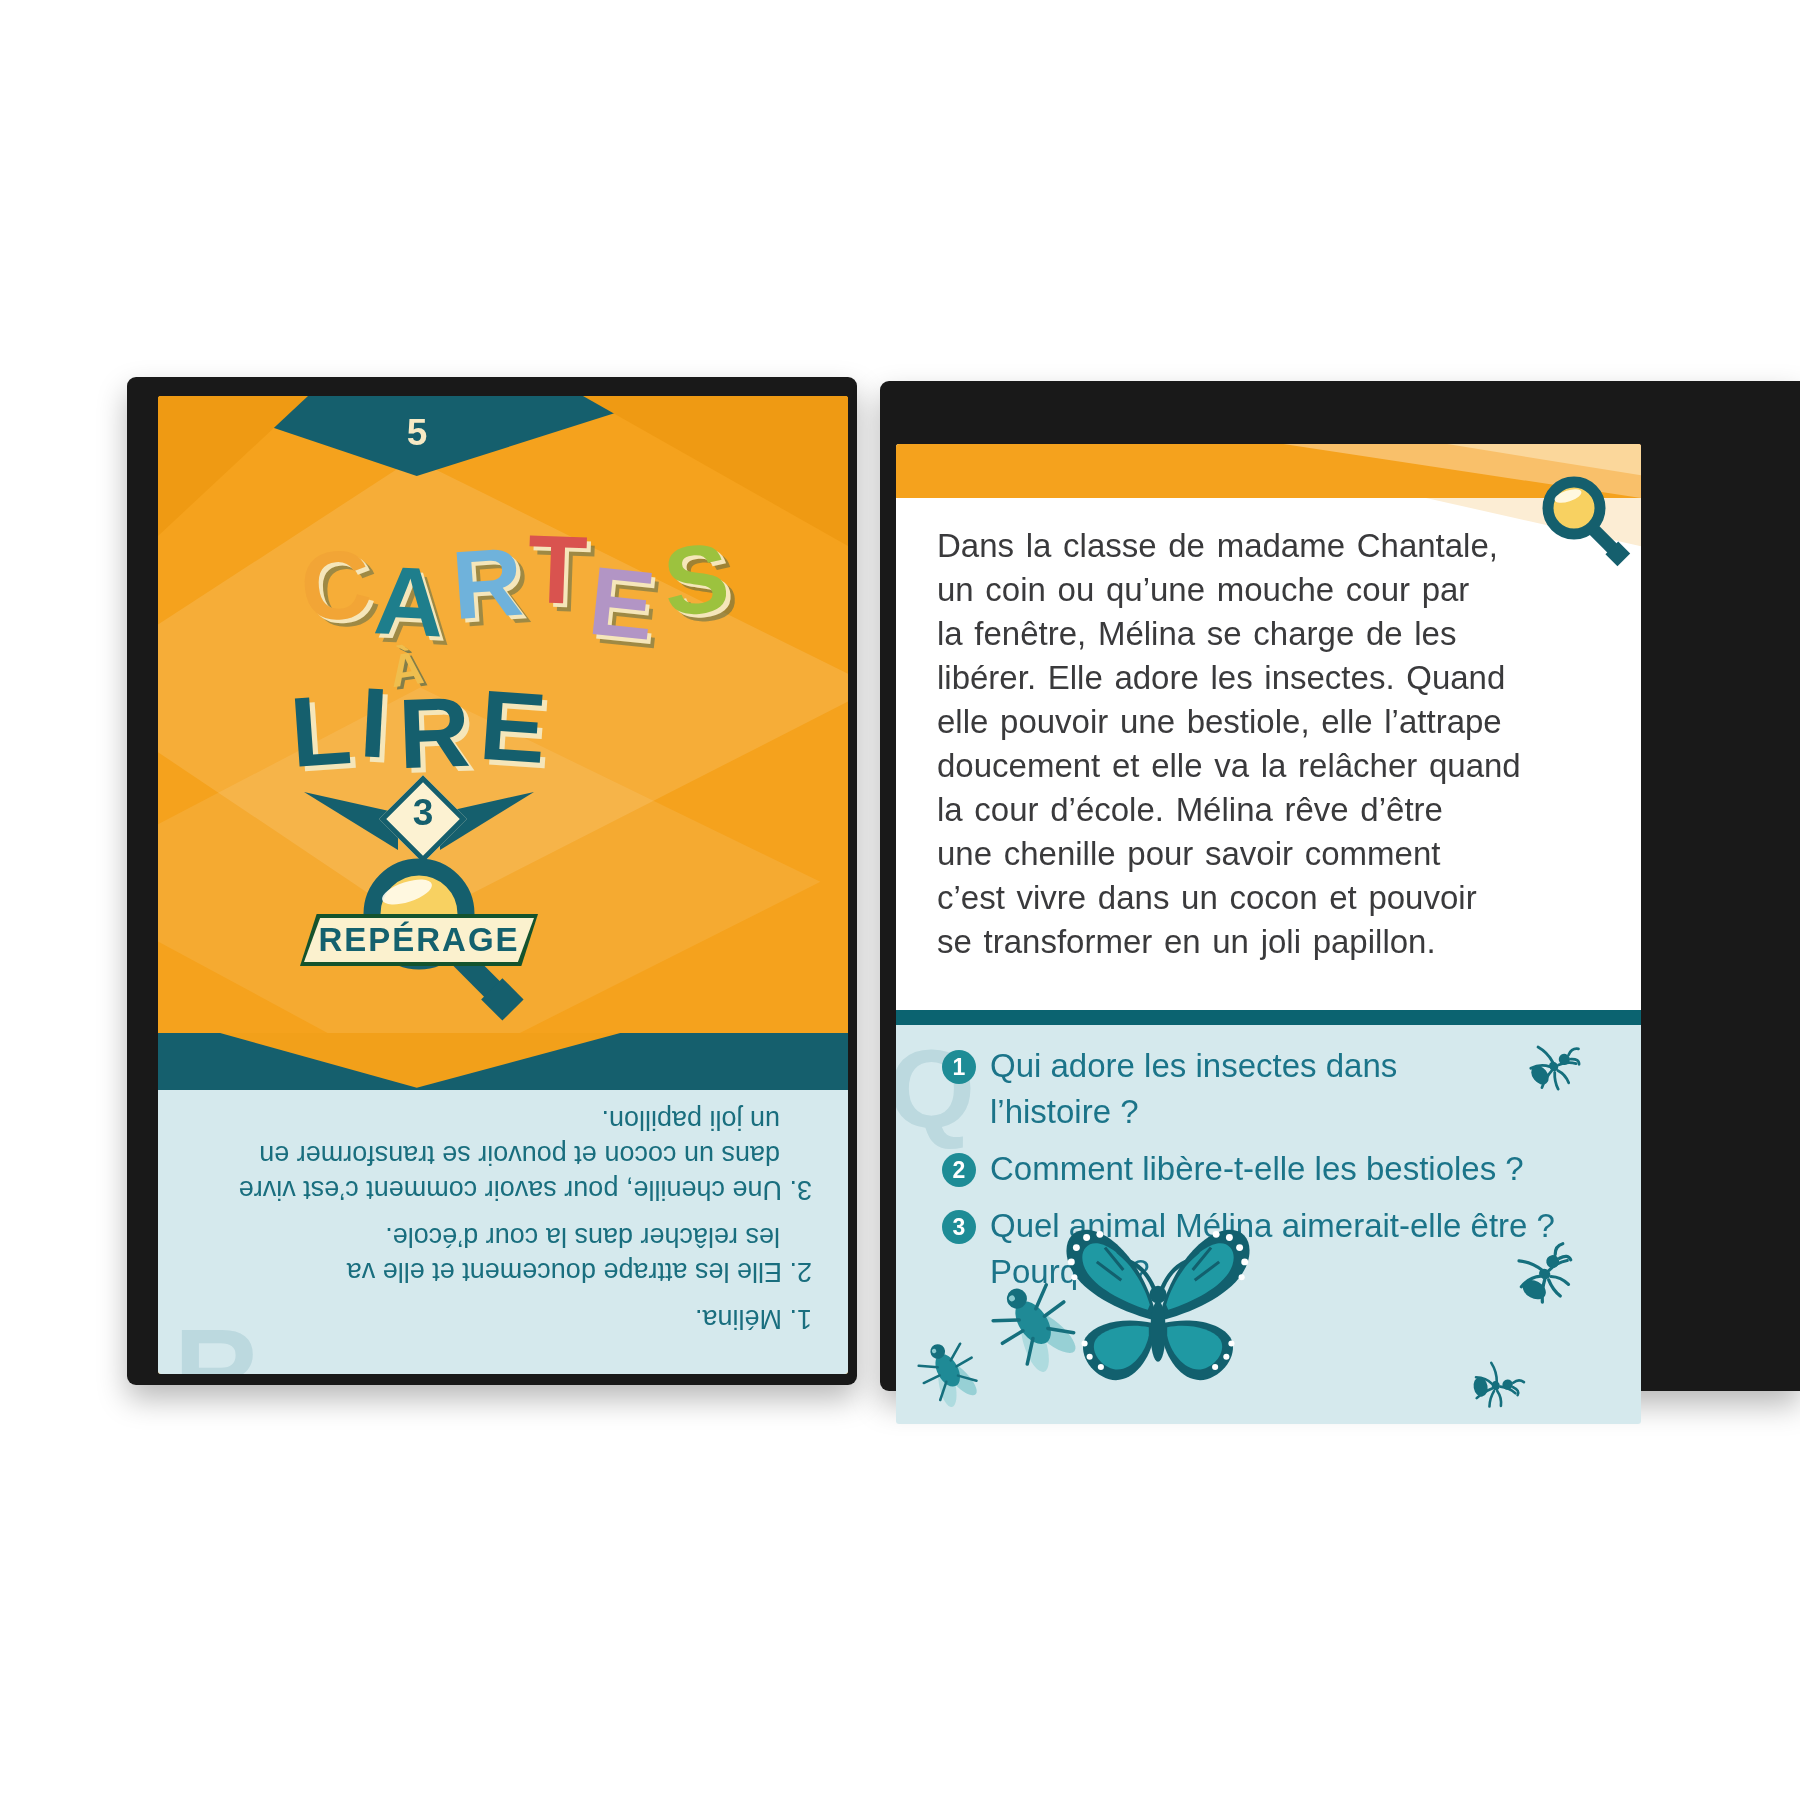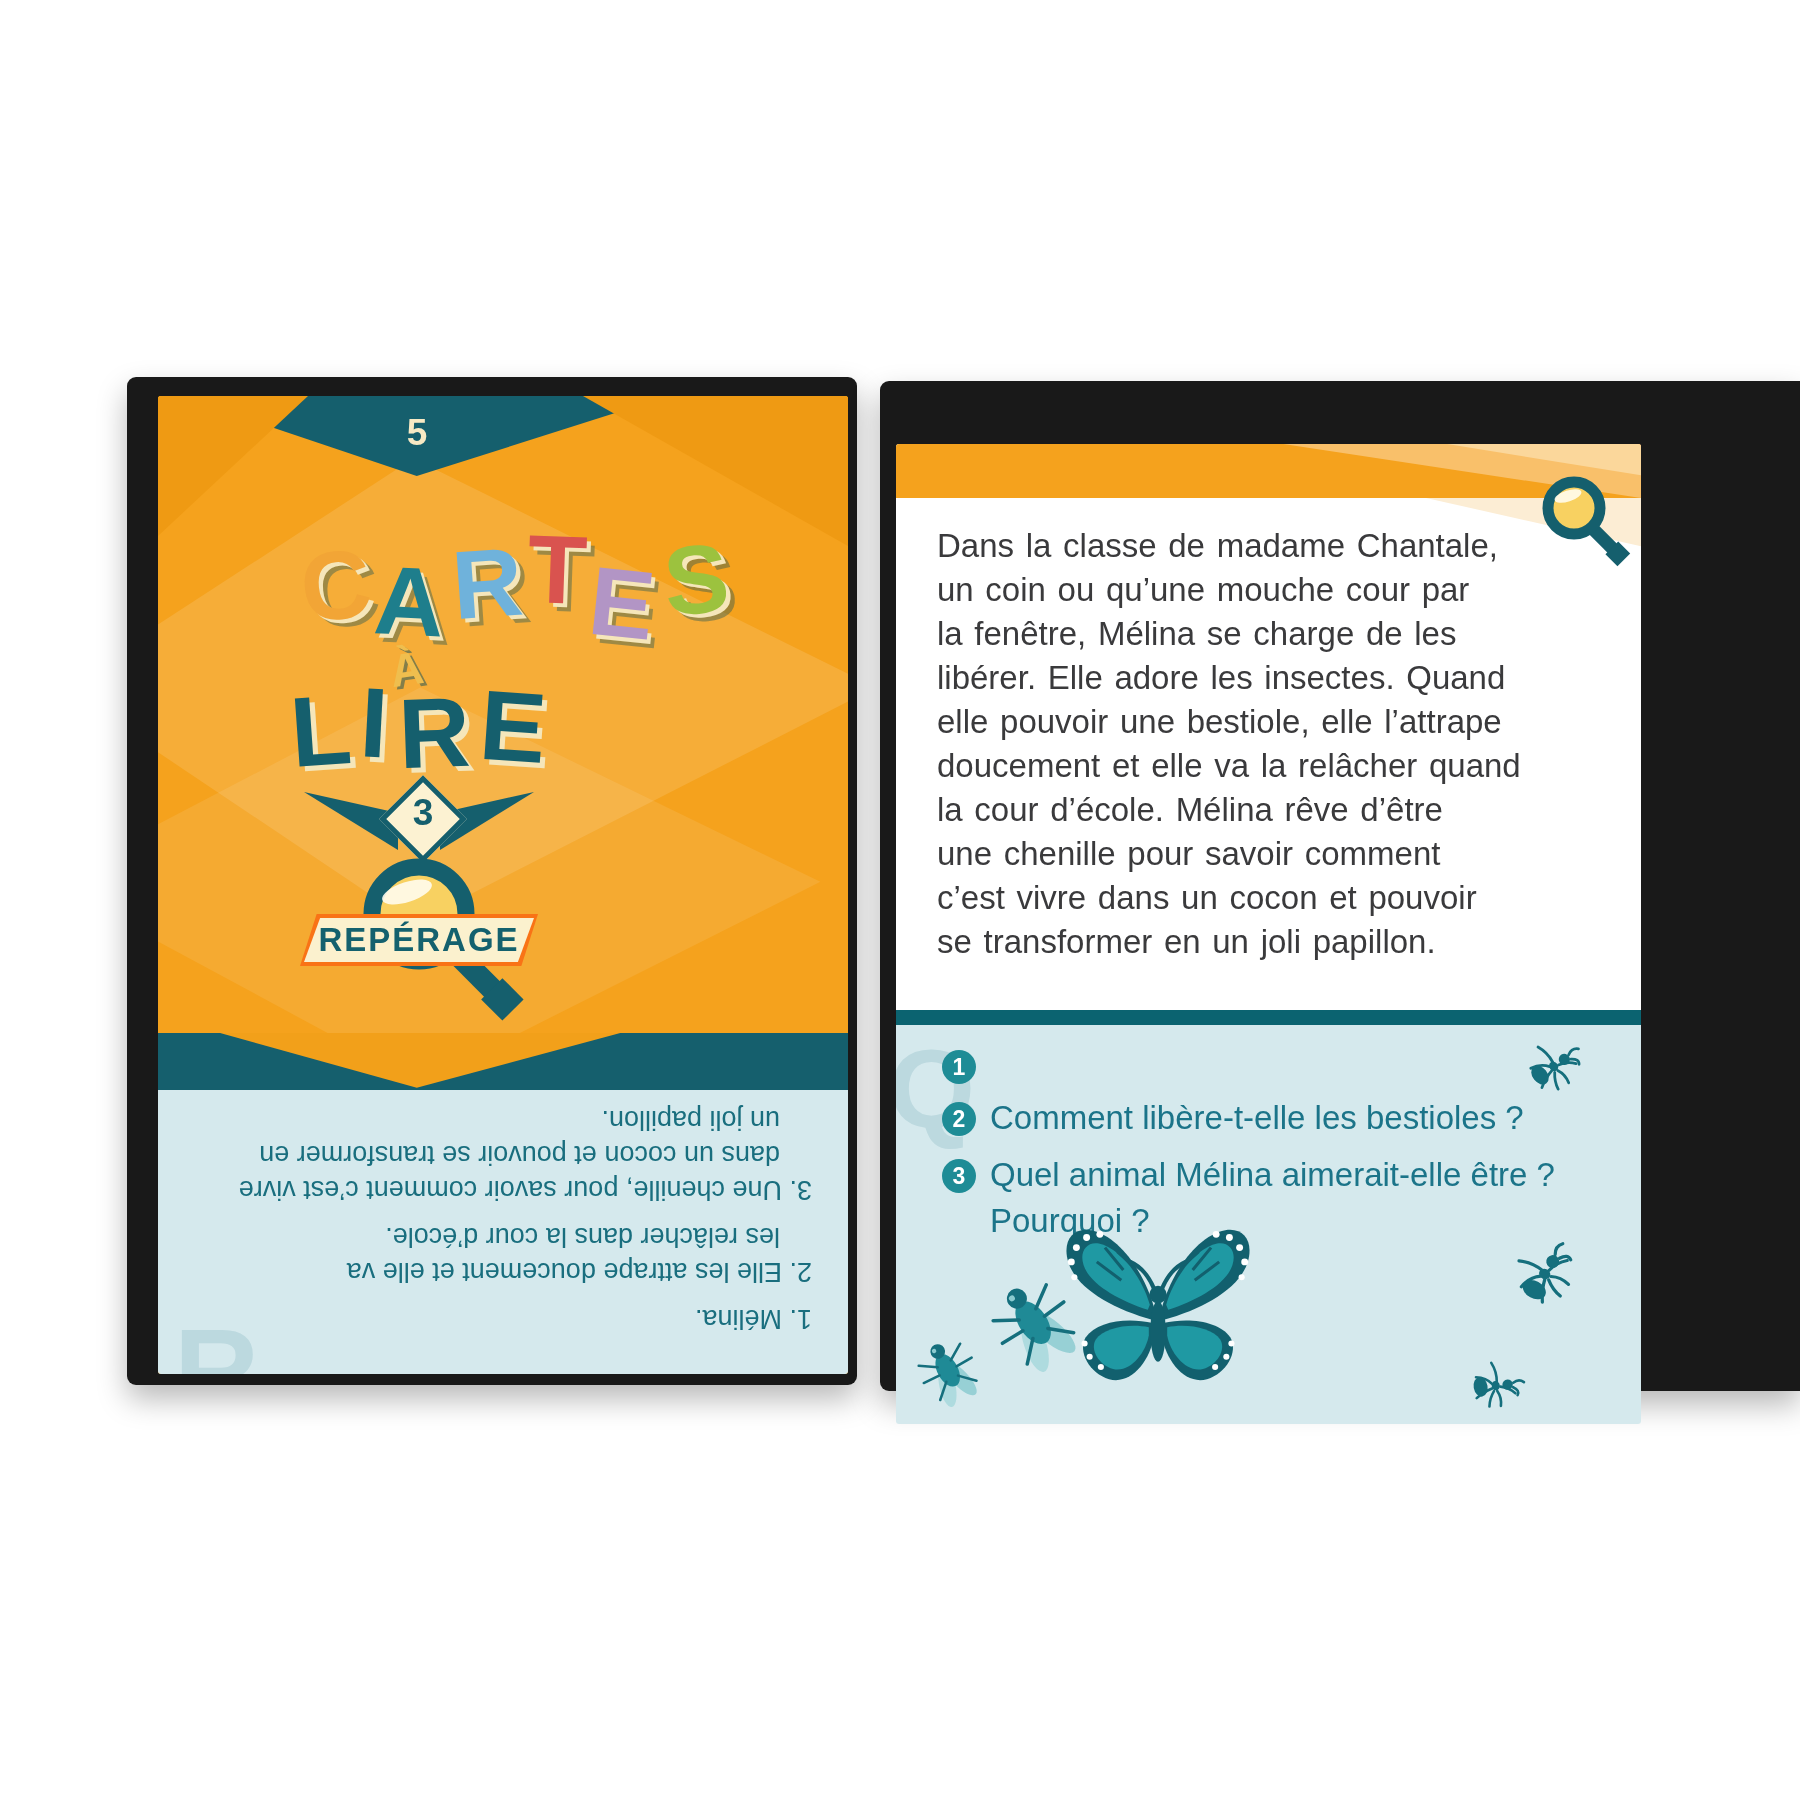--- a/index.html
+++ b/index.html
@@ -51,21 +51,21 @@
   .level-wrap{position:absolute;left:146px;top:386px;width:230px;height:84px;}
   .wing{position:absolute;top:10px;width:94px;height:58px;background:#155F6D;}
   .wing-l{left:0;clip-path:polygon(0 0,100% 36%,100% 100%);}
   .wing-r{right:0;clip-path:polygon(100% 0,0 36%,0 100%);}
   .lvl-diamond{position:absolute;left:88px;top:6px;width:52px;height:52px;background:#FCF2D2;
                border:5px solid #155F6D;transform:rotate(45deg);}
   .lvl-num{position:absolute;left:88px;top:10px;width:62px;text-align:center;font-size:37px;
            font-weight:800;color:#155F6D;}
 
   .mag-big{position:absolute;left:151px;top:452px;}
-  .banner{position:absolute;left:142px;top:518px;width:238px;height:52px;background:#f97316;
+  .banner{position:absolute;left:142px;top:518px;width:238px;height:52px;background:#14532d;
           clip-path:polygon(7% 0,100% 0,93% 100%,0 100%);}
   .banner-in{position:absolute;left:4px;top:4px;right:4px;bottom:4px;background:#FBF1CE;
              clip-path:polygon(7% 0,100% 0,93% 100%,0 100%);
              display:flex;align-items:center;justify-content:center;}
   .banner-in span{font-size:33px;font-weight:800;color:#14616E;letter-spacing:2px;}
 
   .teal-band{position:absolute;left:0;top:637px;width:690px;height:57px;background:#155F6D;}
   .diamond-tip{position:absolute;left:0;top:637px;width:690px;height:57px;background:#F2A01A;
                clip-path:polygon(9% 0,67% 0,37.5% 96%);}
 
@@ -262,20 +262,24 @@
         </div>
 
       <div class="rc-divider"></div>
 
       <div class="rc-blue">
         <div class="wm wm-q">Q</div>
 
         <div class="questions" id="question-list">
             <div class="question-row">
               <span class="q-circle">1</span>
+              <span class="q-lines">
+                <span class="q-line">Qui adore les insectes dans</span>
+                <span class="q-line">l’histoire ?</span>
+              </span>
             </div>
             <div class="question-row">
               <span class="q-circle">2</span>
               <span class="q-lines">
                 <span class="q-line">Comment libère-t-elle les bestioles ?</span>
               </span>
             </div>
             <div class="question-row">
               <span class="q-circle">3</span>
               <span class="q-lines">

